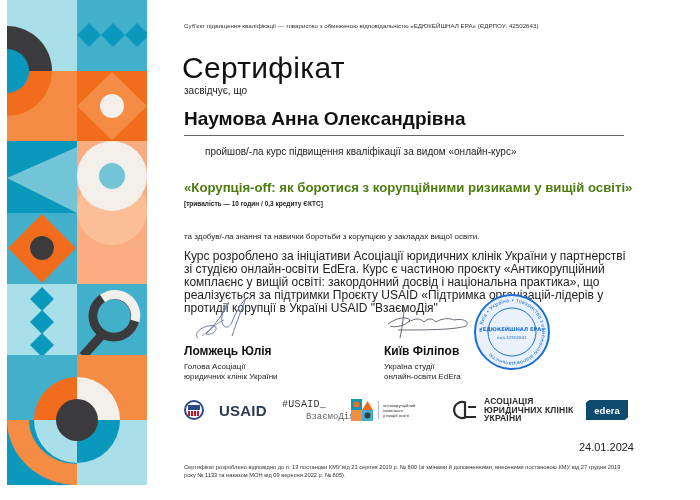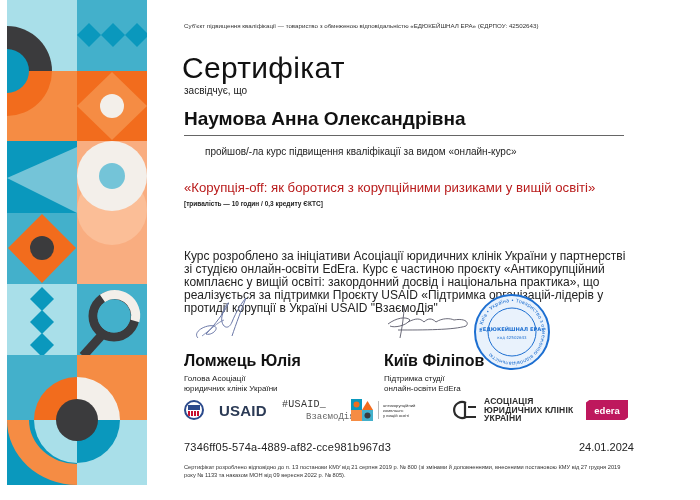--- a/index.html
+++ b/index.html
@@ -10,30 +10,30 @@
     .deco svg { display: block; }
 
     .content { position: absolute; left: 184px; top: 0; width: 450px; height: 500px; }
 
     .issuer { position: absolute; top: 22px; left: 0; font-size: 6.2px; color: #333; white-space: nowrap; }
     .title { position: absolute; top: 51px; left: -2px; font-size: 30px; font-weight: 400; color: #111; letter-spacing: 0.3px; }
     .certifies { position: absolute; top: 85px; left: 0; font-size: 10px; color: #222; }
     .recipient { position: absolute; top: 108px; left: 0; font-size: 19px; font-weight: 700; color: #111; }
     .rule { position: absolute; top: 135px; left: 0; width: 440px; height: 1px; background: #666; }
     .completed { position: absolute; top: 146px; left: 0; font-size: 10px; color: #222; padding-left: 21px; }
-    .course { position: absolute; top: 180px; left: 0; font-size: 13.2px; font-weight: 400; color: #b91c1c; white-space: nowrap; }
+    .course { position: absolute; top: 180px; left: 0; font-size: 13.2px; font-weight: 700; color: #4d7c0f; white-space: nowrap; }
     .duration { position: absolute; top: 200px; left: 0; font-size: 6.5px; font-weight: 700; color: #222; }
     .gained { position: absolute; top: 232px; left: 0; font-size: 8px; color: #222; }
     .about { position: absolute; top: 250px; left: 0; width: 445px; font-size: 12px; line-height: 13px; color: #222; }
 
     .sig-block { position: absolute; top: 296px; }
     .sig-left { left: 0; width: 140px; }
     .sig-right { left: 200px; width: 120px; }
     .sig-scribble { height: 48px; }
-    .sig-name { font-size: 16px; font-weight: 700; color: #111; margin-top: 8px; }
+    .sig-name { font-size: 12px; font-weight: 700; color: #111; margin-top: 0px; }
     .sig-role { font-size: 8px; line-height: 9.5px; color: #222; margin-top: 4px; }
 
     .stamp { position: absolute; top: 293px; left: 289px; width: 78px; height: 78px; }
 
     .logos { position: absolute; top: 393px; left: 0; width: 450px; height: 34px; }
     .logo { position: absolute; top: 0; height: 34px; display: flex; align-items: center; }
     .usaid { left: 0; }
     .usaid-seal { width: 20px; height: 20px; border-radius: 50%; border: 2px solid #2b4a8c; background: #fff; position: relative; overflow: hidden; }
     .usaid-seal::before { content: ""; position: absolute; left: 2px; right: 2px; top: 3px; height: 5px; background: #2b4a8c; }
     .usaid-seal::after { content: ""; position: absolute; left: 2px; right: 2px; top: 9px; height: 5px; background: repeating-linear-gradient(90deg, #c8102e 0 2px, #fff 2px 3px); }
@@ -42,21 +42,21 @@
     .hashtag .h1 { font-size: 10px; color: #333; letter-spacing: 0.3px; }
     .hashtag .h2 { font-size: 9px; color: #666; margin-top: 2px; margin-left: 24px; }
     .anticor { left: 167px; }
     .anticor-mark { width: 22px; height: 22px; position: relative; }
     .anticor-sep { width: 1px; height: 18px; background: #bbb; margin: 0 4px 0 5px; }
     .anticor-text { font-size: 4.2px; line-height: 5px; color: #333; width: 40px; }
     .auk { left: 268px; }
     .auk-mark { width: 26px; height: 26px; }
     .auk-text { font-size: 8.5px; font-weight: 700; line-height: 8.6px; color: #2b2b2b; margin-left: 6px; letter-spacing: 0.2px; }
     .edera { left: 402px; }
-    .edera-badge { width: 42px; height: 20px; background: #be185d; color: #fff; font-size: 9.5px; font-weight: 700; display: flex; align-items: center; justify-content: center; clip-path: polygon(8% 0, 100% 0, 100% 88%, 92% 100%, 0 100%, 0 12%); }
+    .edera-badge { width: 42px; height: 20px; background: #0c4a6e; color: #fff; font-size: 9.5px; font-weight: 700; display: flex; align-items: center; justify-content: center; clip-path: polygon(8% 0, 100% 0, 100% 88%, 92% 100%, 0 100%, 0 12%); }
 
     .cert-id { position: absolute; top: 441px; left: 0; font-size: 11px; color: #222; letter-spacing: 0.2px; }
     .cert-date { position: absolute; top: 441px; right: 0; font-size: 11px; color: #222; }
     .legal { position: absolute; top: 463px; left: 0; width: 445px; font-size: 5.7px; line-height: 8px; color: #333; }
   </style>
 </head>
 <body>
 
 <div class="deco">
   <svg width="140" height="485" viewBox="0 0 140 485" xmlns="http://www.w3.org/2000/svg">
@@ -143,20 +143,21 @@
 
 <div class="content">
   <div class="issuer">Суб'єкт підвищення кваліфікації — товариство з обмеженою відповідальністю «ЕДЮКЕЙШНАЛ ЕРА» (ЄДРПОУ: 42502643)</div>
   <div class="title">Сертифікат</div>
   <div class="certifies">засвідчує, що</div>
   <div class="recipient">Наумова Анна Олександрівна</div>
   <div class="rule"></div>
   <div class="completed">пройшов/-ла курс підвищення кваліфікації за видом «онлайн-курс»</div>
   <div class="course">«Корупція-off: як боротися з корупційними ризиками у вищій освіті»</div>
   <div class="duration">[тривалість — 10 годин / 0,3 кредиту ЄКТС]</div>
+  <div class="gained">та здобув/-ла знання та навички боротьби з корупцією у закладах вищої освіти.</div>
   <div class="about">Курс розроблено за ініціативи Асоціації юридичних клінік України у партнерстві зі студією онлайн-освіти EdEra. Курс є частиною проєкту «Антикорупційний комплаєнс у вищій освіті: закордонний досвід і національна практика», що реалізується за підтримки Проєкту USAID «Підтримка організацій-лідерів у протидії корупції в Україні USAID "ВзаємоДія"</div>
 
   <div class="sig-block sig-left">
     <div class="sig-scribble">
       <svg width="80" height="48" viewBox="0 0 80 48">
         <path d="M14 42 C 8 36, 22 28, 30 30 C 36 32, 28 40, 22 38 C 30 30, 42 14, 44 8 C 46 4, 40 10, 38 20 C 36 30, 44 36, 48 26 C 52 16, 58 6, 62 2 C 58 12, 52 28, 48 40" fill="none" stroke="#6b78a8" stroke-width="1"></path>
         <path d="M18 40 C 26 34, 34 26, 40 24" fill="none" stroke="#6b78a8" stroke-width="0.8"></path>
       </svg>
     </div>
     <div class="sig-name">Ломжець Юлія</div>
@@ -167,21 +168,21 @@
   </div>
 
   <div class="sig-block sig-right">
     <div class="sig-scribble">
       <svg width="90" height="48" viewBox="0 0 90 48">
         <path d="M4 28 C 12 22, 22 20, 26 24 C 22 30, 10 32, 6 30 M 20 10 C 20 20, 18 32, 16 42 M 24 26 C 32 22, 36 22, 40 26 C 44 22, 48 22, 52 26 C 58 22, 66 22, 70 24 C 80 22, 86 26, 82 30 C 70 34, 40 34, 14 34" fill="none" stroke="#5a5a6a" stroke-width="0.9"></path>
       </svg>
     </div>
     <div class="sig-name">Київ Філіпов</div>
     <div class="sig-role">
-      <div>Підтримка студії</div>
+      <div>Україна студії</div>
       <div>онлайн-освіти EdEra</div>
     </div>
   </div>
 
   <div class="stamp">
     <svg width="78" height="78" viewBox="0 0 78 78">
       <defs>
         <path id="ringPath" d="M 39 39 m -30 0 a 30 30 0 1 1 60 0 a 30 30 0 1 1 -60 0"></path>
       </defs>
       <circle cx="39" cy="39" r="37" fill="#e9f2fc" stroke="#1d6fd1" stroke-width="2"></circle>
@@ -228,16 +229,15 @@
         <div>АСОЦІАЦІЯ</div>
         <div>ЮРИДИЧНИХ КЛІНІК</div>
         <div>УКРАЇНИ</div>
       </div>
     </div>
     <div class="logo edera">
       <div class="edera-badge">edera</div>
     </div>
   </div>
 
-  <div class="cert-id">7346ff05-574a-4889-af82-cce981b967d3</div>
   <div class="cert-date">24.01.2024</div>
   <div class="legal">Сертифікат розроблено відповідно до п. 13 постанови КМУ від 21 серпня 2019 р. № 800 (зі змінами й доповненнями, внесеними постановою КМУ від 27 грудня 2019 року № 1133 та наказом МОН від 09 вересня 2022 р. № 805).</div>
 </div>
 
 </body></html>

